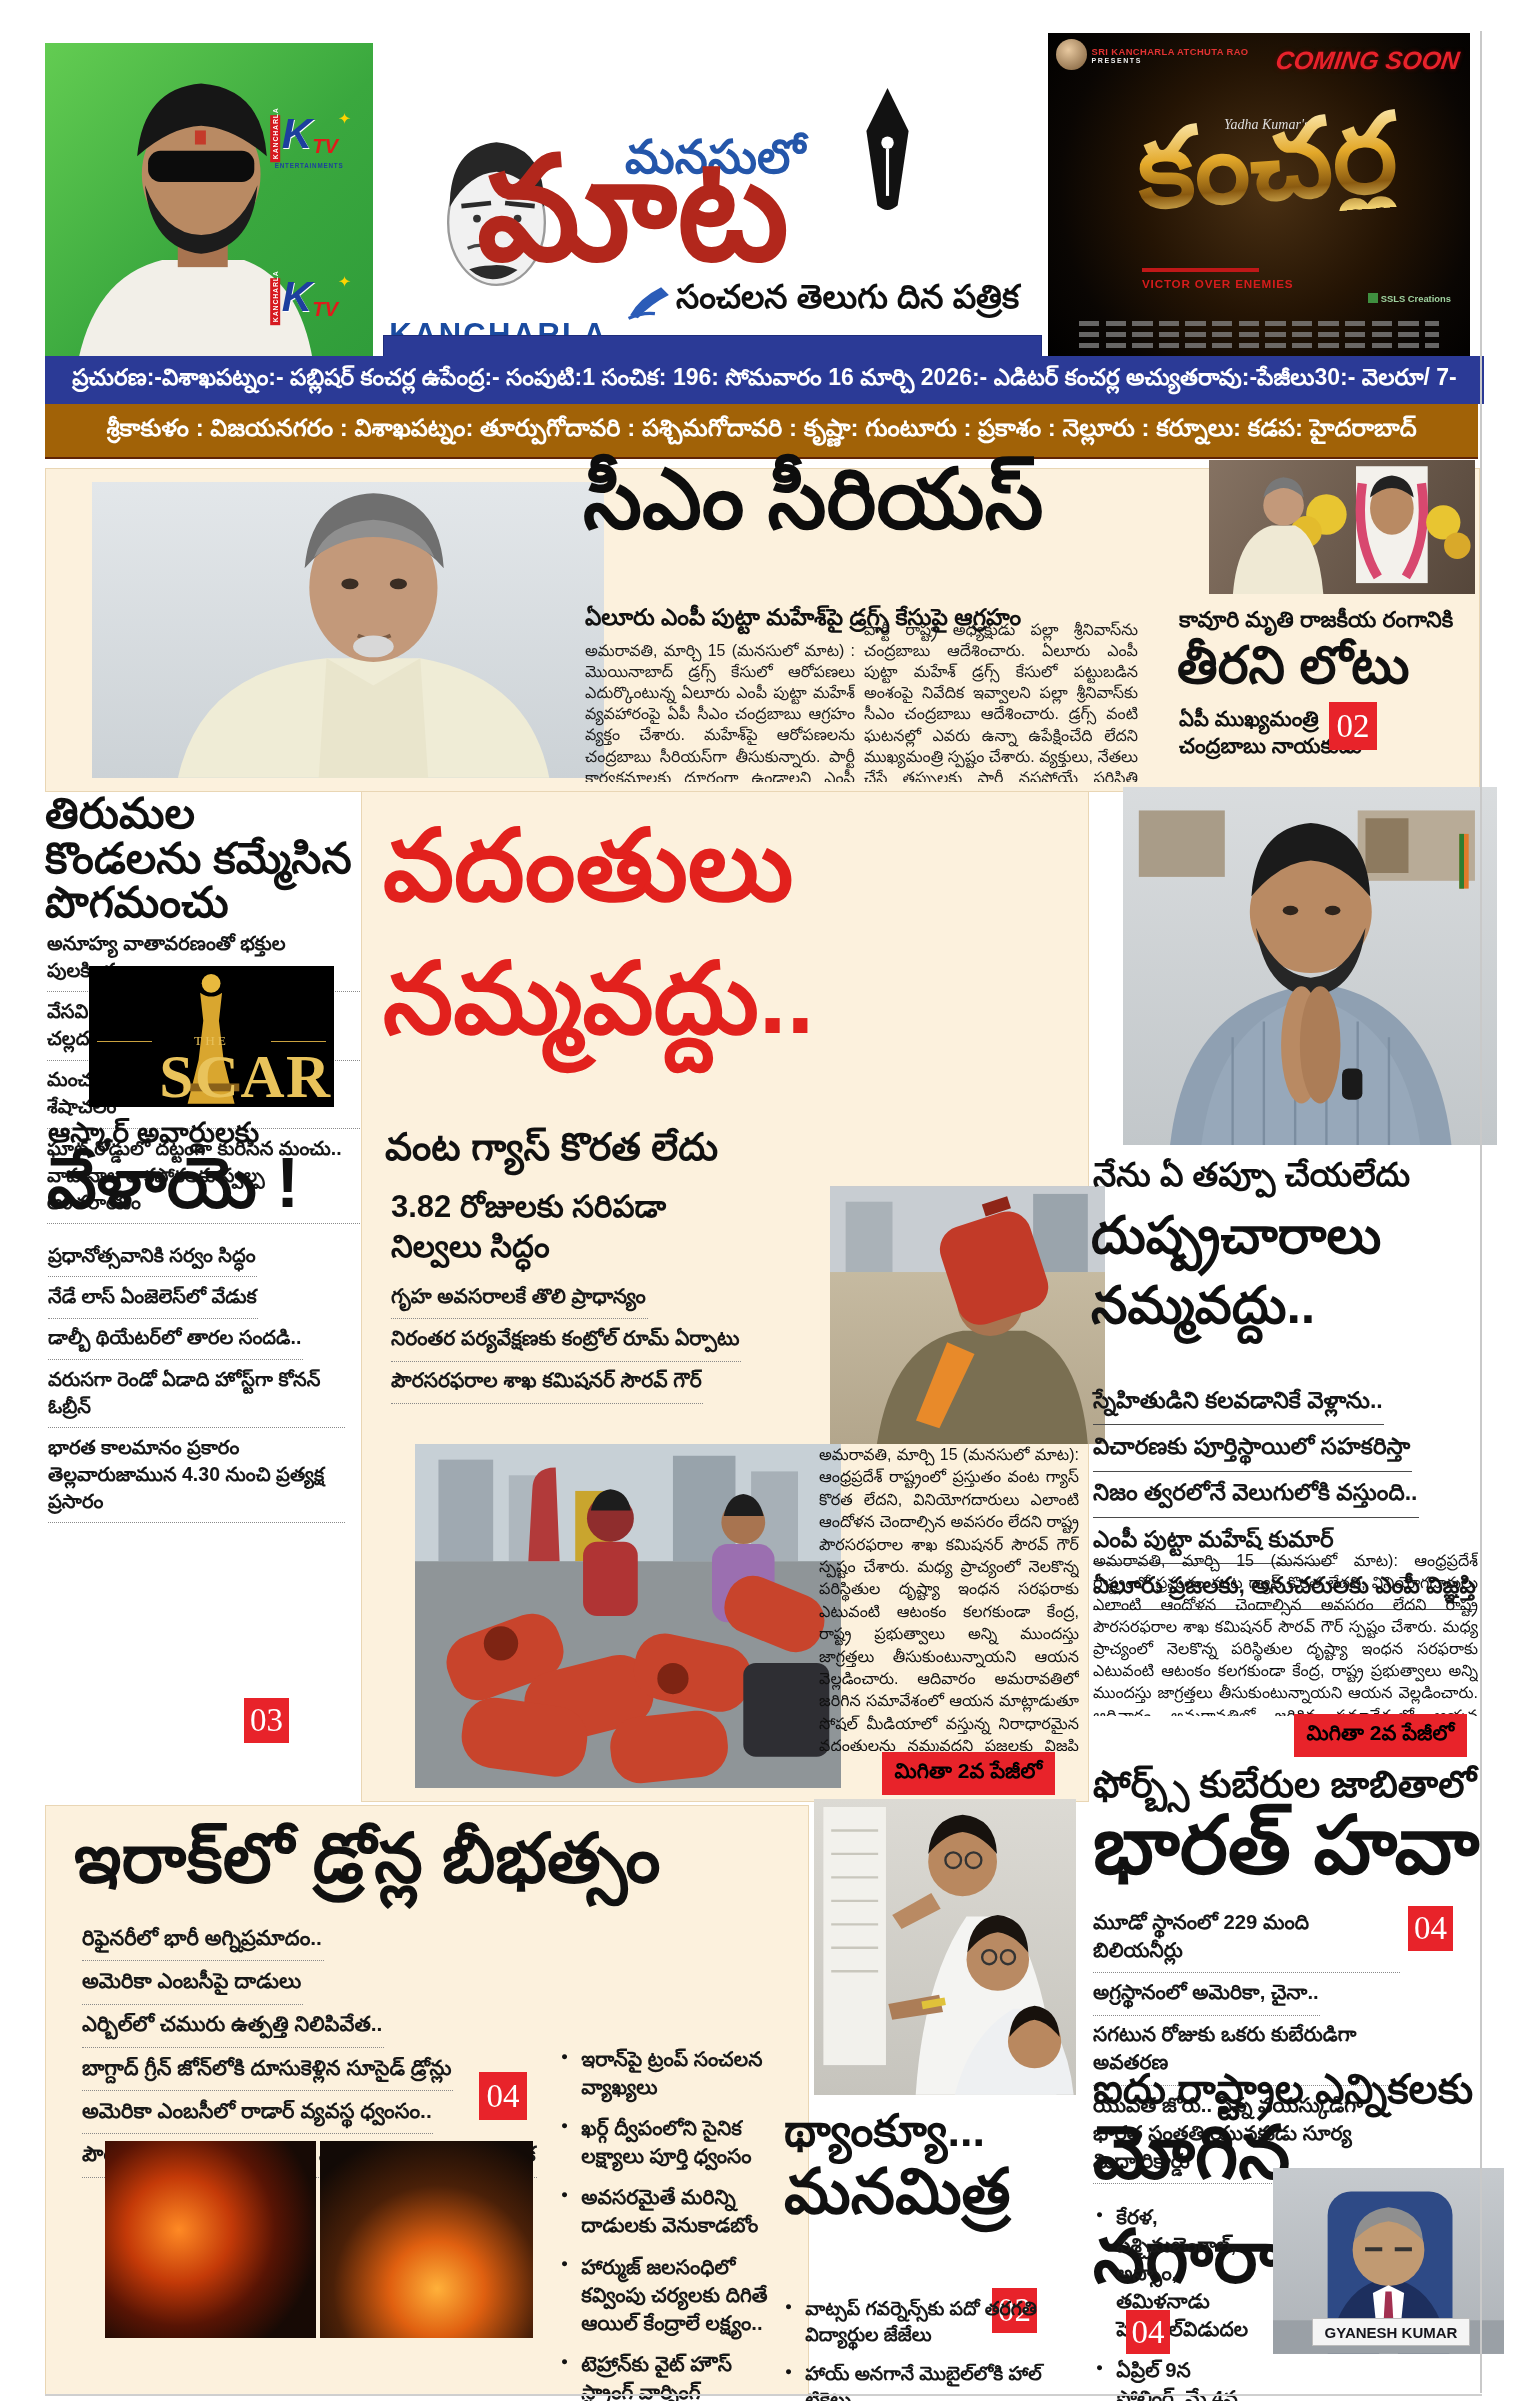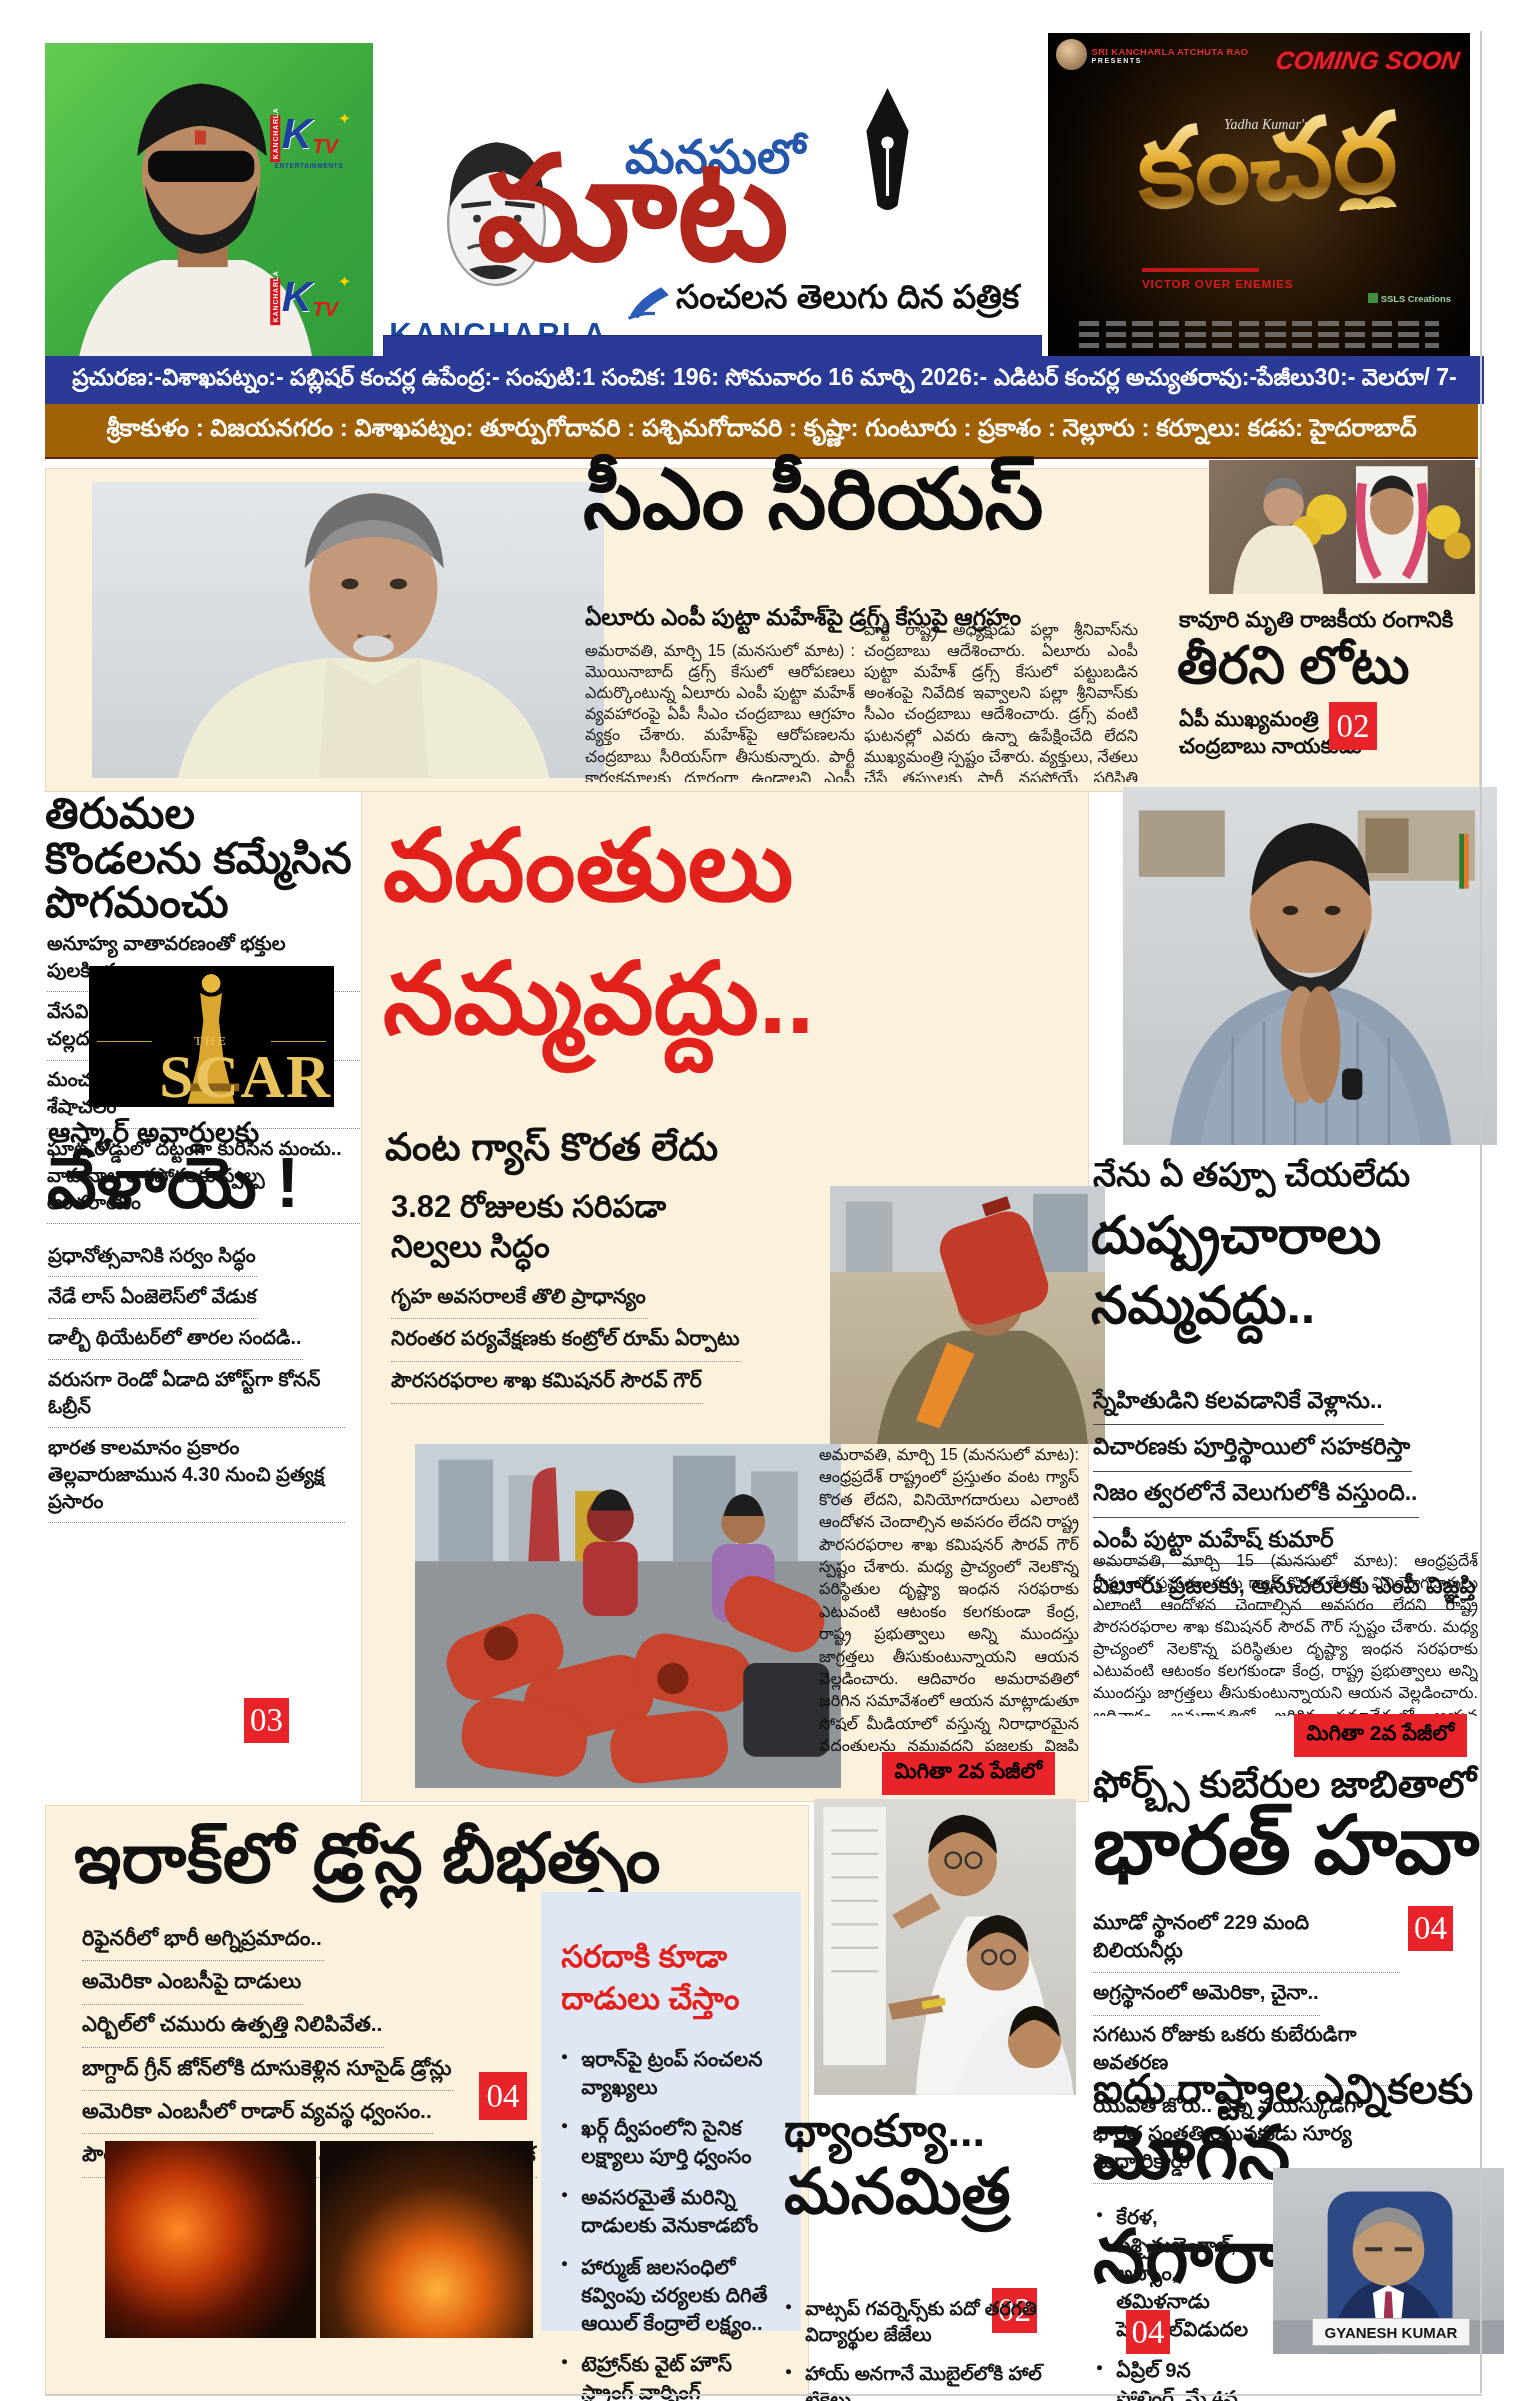--- a/index.html
+++ b/index.html
@@ -378,23 +378,20 @@
       <li>అమెరికా ఎంబసీపై దాడులు</li>
       <li>ఎర్బిల్‌లో చమురు ఉత్పత్తి నిలిపివేత..</li>
       <li>బాగ్దాద్ గ్రీన్ జోన్‌లోకి దూసుకెళ్లిన సూసైడ్ డ్రోన్లు</li>
       <li>అమెరికా ఎంబసీలో రాడార్ వ్యవస్థ ధ్వంసం..</li>
       <li>పౌరులు తక్షణమే దేశం విడిచి వెళ్లాలని యూఎస్ హెచ్చరిక</li>
     </ul>
   <div class="badge" style="left:479px;top:2072px;width:48px;height:48px;">04</div>
   <div class="ph fire-img fire1"></div>
   <div class="ph fire-img fire2"></div>
 
-  <div class="abs trump-box">
-    <div class="trump-heading">సరదాకి కూడా దాడులు చేస్తాం</div>
-  </div>
   <ul class="blist dots trump-bullets">
       <li>ఇరాన్‌పై ట్రంప్ సంచలన వ్యాఖ్యలు</li>
       <li>ఖర్గ్ ద్వీపంలోని సైనిక లక్ష్యాలు పూర్తి ధ్వంసం</li>
       <li>అవసరమైతే మరిన్ని దాడులకు వెనుకాడబోం</li>
       <li>హార్ముజ్ జలసంధిలో కవ్వింపు చర్యలకు దిగితే ఆయిల్ కేంద్రాలే లక్ష్యం..</li>
       <li>టెహ్రాన్‌కు వైట్ హౌస్ స్ట్రాంగ్ వార్నింగ్</li>
     </ul>
 
   <div class="ph" style="left:782px;top:1799px;width:262px;height:296px;background:linear-gradient(#dcdad4,#c6c4bd);">
     <svg width="262" height="296" viewBox="0 0 335 378">

